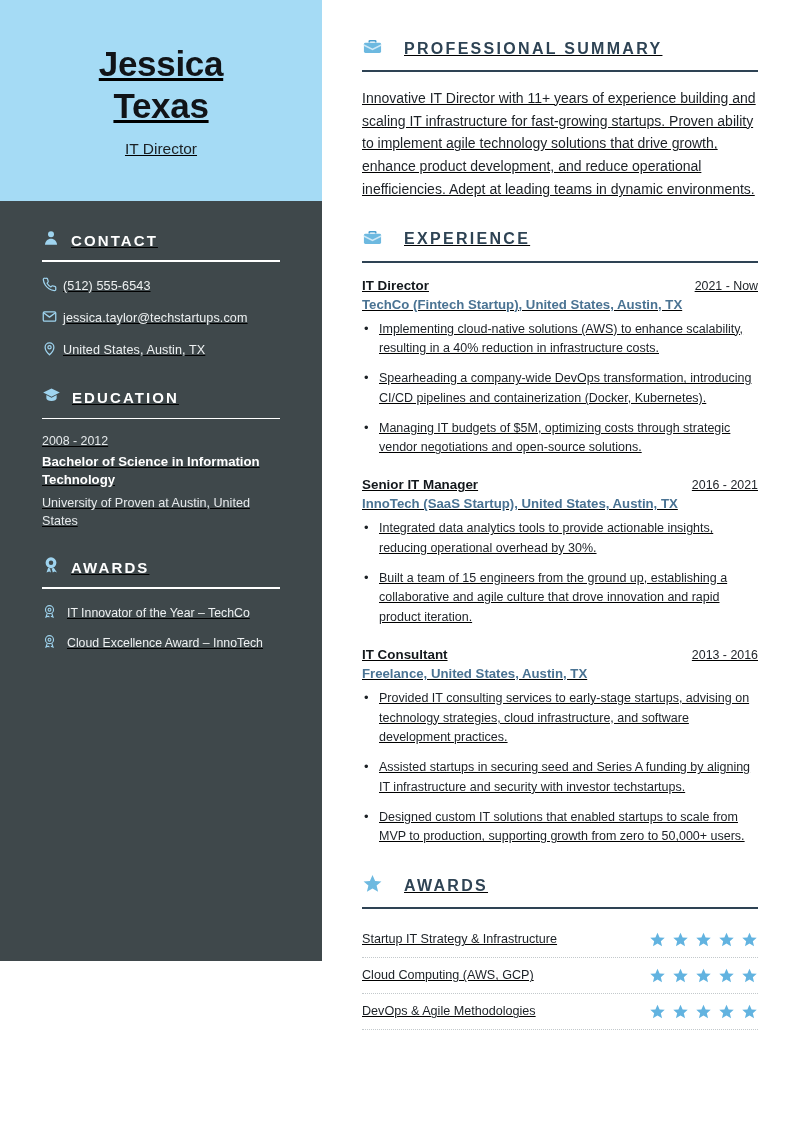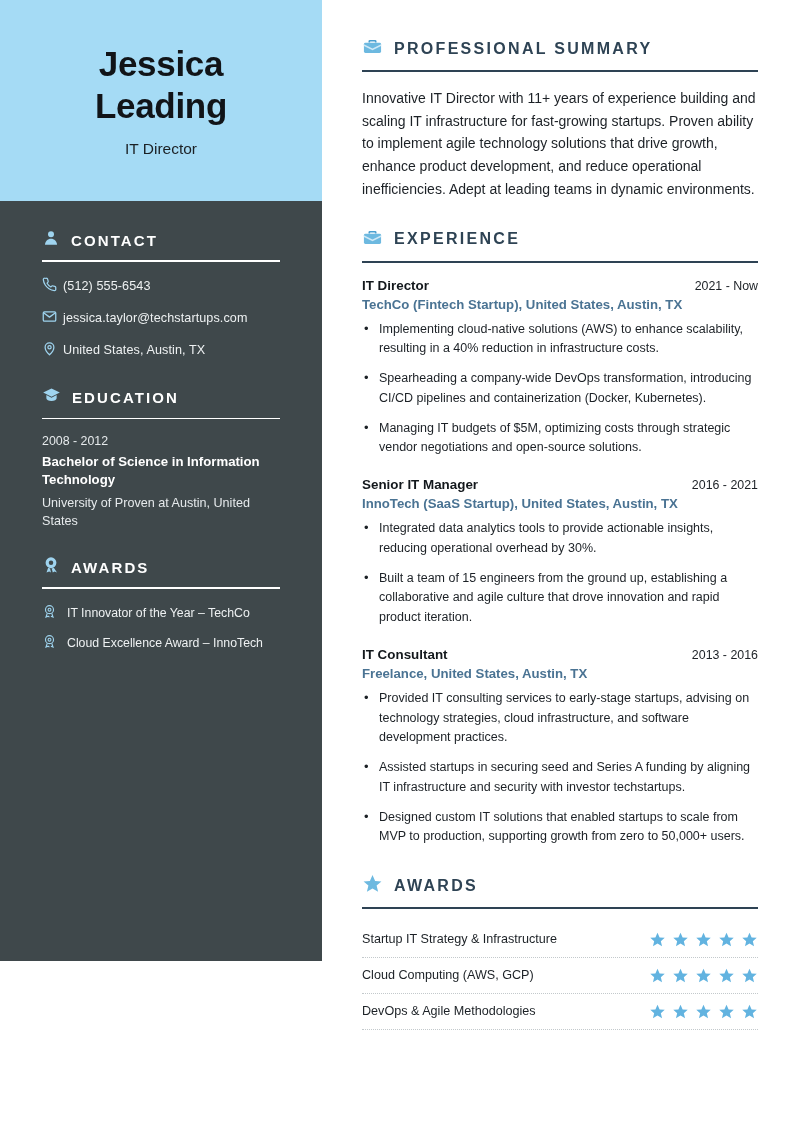--- a/index.html
+++ b/index.html
@@ -3,21 +3,21 @@
 <meta charset="utf-8">
 <style>
   * { margin:0; padding:0; box-sizing:border-box; }
   html, body { width:800px; height:1131px; }
   body {
     font-family:"Liberation Sans", sans-serif;
     background:#ffffff;
     position:relative;
     overflow:hidden;
   }
-  .page { position:relative; width:800px; height:961px; display:flex; background:#eab308; }
+  .page { position:relative; width:800px; height:961px; display:flex; background:#eab308;text-decoration:underline; }
 
   
   .sidebar { width:322px; flex:0 0 322px; background:#3f484b; position:relative; }
   .name-block {
     background:#a5dbf5; height:201px;
     display:flex; flex-direction:column;
     align-items:center; justify-content:center;
     padding:0 26px;
   }
   .name-line { font-size:35px; font-weight:bold; color:#111418; line-height:1.18; letter-spacing:-0.3px; text-align:center; }
@@ -38,21 +38,21 @@
   .edu-date { font-size:12.4px; color:#e6eaec; margin-bottom:5px; }
   .edu-degree { font-size:13.2px; font-weight:bold; color:#ffffff; line-height:1.38; margin-bottom:5px; }
   .edu-school { font-size:12.6px; color:#e6eaec; line-height:1.42; }
 
   .award-row { display:flex; align-items:center; gap:10px; margin-bottom:11px; }
   .award-text { font-size:12.3px; color:#eef1f2; }
 
   
   .main { flex:1; padding:36px 42px 0 40px; background:#fff; }
   .sec { margin-bottom:26px; }
-  .sec-head { display:flex; align-items:center; gap:11px; margin-bottom:1px; }
+  .sec-head { display:flex; align-items:center; gap:21px; margin-bottom:1px; }
   .sec-title {
     font-size:16px; font-weight:bold; color:#2e4354;
     letter-spacing:2.3px;
   }
   .sec-rule { height:1.8px; background:#2e4354; margin-top:9px; margin-bottom:15px; }
 
   .summary { font-size:14px; color:#1c2126; line-height:1.63; }
 
   .job { margin-bottom:19px; }
   .job-head { display:flex; justify-content:space-between; align-items:baseline; }
@@ -82,21 +82,21 @@
 </style>
 </head>
 <body>
 
 <div class="page">
 
   <aside class="sidebar">
 
     <div class="name-block">
       <div class="name-line">Jessica</div>
-      <div class="name-line">Leading</div>
+      <div class="name-line">Texas</div>
       <div class="job-title">IT Director</div>
     </div>
 
     <div class="side-body">
 
       <section class="side-sec">
         <div class="side-sec-head">
           <span class="icon">
             <svg width="18" height="18" viewBox="0 0 24 24" fill="#9fd4ef">
               <circle cx="12" cy="7" r="4"></circle>

